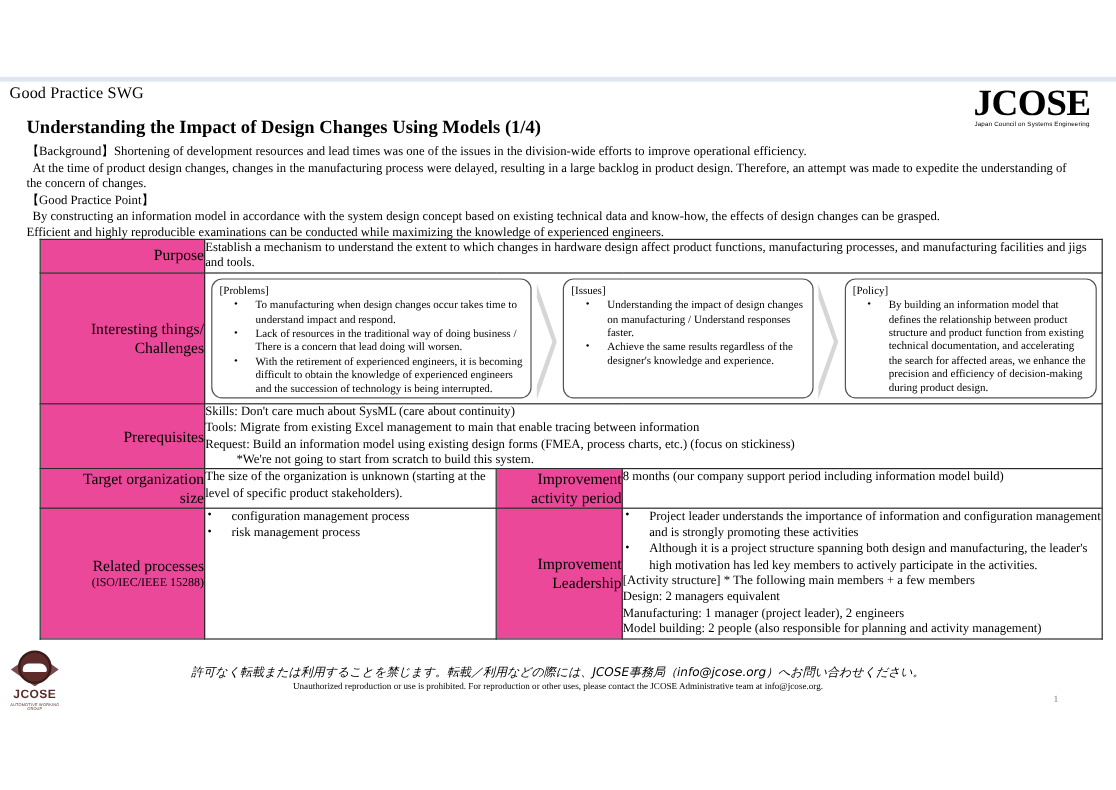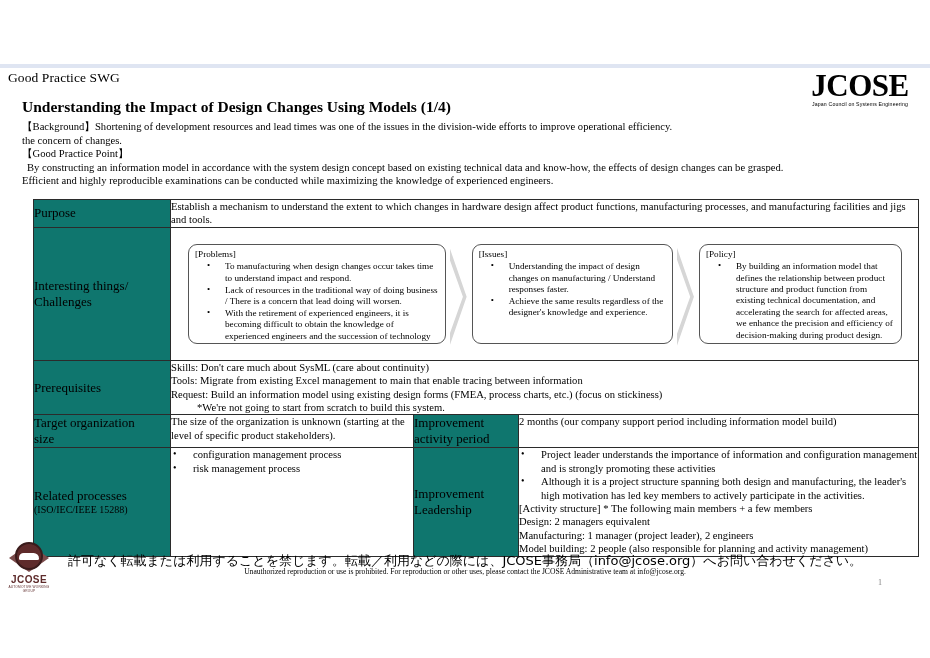--- a/index.html
+++ b/index.html
@@ -77,22 +77,22 @@
     width: 885px;
     border-collapse: collapse;
     table-layout: fixed;
   }
   .gp-table td {
     border: 1px solid #2b2b2b;
     vertical-align: top;
     padding: 0;
   }
   .lbl {
-    background: #0f766e;
-    text-align: left;
+    background: #ec4899;
+    text-align: right;
     vertical-align: middle !important;
     font-size: 13px;
     line-height: 16px;
     padding: 4px 3px;
   }
   .lbl .sub {
     display: block;
     font-size: 10px;
     line-height: 12px;
   }
@@ -159,21 +159,21 @@
 
   
   .footer {
     position: absolute;
     left: 0; top: 556px;
     width: 930px;
     text-align: center;
     font-size: 7.6px;
     line-height: 10.6px;
   }
-  .footer .jp { font-family: "DejaVu Sans", sans-serif; font-size: 13px; }
+  .footer .jp { font-family: "DejaVu Sans", sans-serif; font-size: 10px; font-style: italic; }
   .page-no {
     position: absolute;
     left: 878px; top: 578px;
     font-size: 8px;
     color: #808080;
   }
 
   
   .emblem {
     position: absolute;
@@ -232,20 +232,21 @@
 
 <div class="jcose-logo">
   <span class="word">JCOSE</span>
   <span class="tag">Japan Council on Systems Engineering</span>
 </div>
 
 <div class="slide-title">Understanding the Impact of Design Changes Using Models  (1/4)</div>
 
 <div class="intro">
   <p>【Background】Shortening of development resources and lead times was one of the issues in the division-wide efforts to improve operational efficiency.</p>
+  <p class="ind">At the time of product design changes, changes in the manufacturing process were delayed, resulting in a large backlog in product design. Therefore, an attempt was made to expedite the understanding of</p>
   <p>the concern of changes.</p>
   <p>【Good Practice Point】</p>
   <p class="ind">By constructing an information model in accordance with the system design concept based on existing technical data and know-how, the effects of design changes can be grasped.</p>
   <p>Efficient and highly reproducible examinations can be conducted while maximizing the knowledge of experienced engineers.</p>
 </div>
 
 <table class="gp-table">
   <colgroup>
     <col style="width:137px">
     <col style="width:243px">
@@ -257,21 +258,21 @@
       <tr>
     <td class="lbl">Purpose</td>
     <td class="body-cell" colspan="3">Establish a mechanism to understand the extent to which changes in hardware design affect product functions, manufacturing processes, and manufacturing facilities and jigs and tools.</td>
   </tr>
 
   <tr>
     <td class="lbl">
       <span>Interesting things/</span><br>
       <span>Challenges</span>
     </td>
-    <td colspan="3" style="padding:12px">
+    <td colspan="3" style="padding:0">
       <div class="chal-wrap">
 
         <div class="rbox b1">
           <p class="hd">[Problems]</p>
           <ul class="b">
             <li>To manufacturing when design changes occur takes time to understand impact and respond.</li>
             <li>Lack of resources in the traditional way of doing business / There is a concern that lead doing will worsen.</li>
             <li>With the retirement of experienced engineers, it is becoming difficult to obtain the knowledge of experienced engineers and the succession of technology is being interrupted.</li>
           </ul>
         </div>
@@ -312,21 +313,21 @@
   <tr>
     <td class="lbl">
       <span>Target organization</span><br>
       <span>size</span>
     </td>
     <td class="body-cell">The size of the organization is unknown (starting at the level of specific product stakeholders).</td>
     <td class="lbl">
       <span>Improvement</span><br>
       <span>activity period</span>
     </td>
-    <td class="body-cell">2 months (our company support period including information model build)</td>
+    <td class="body-cell">8 months (our company support period including information model build)</td>
   </tr>
 
   <tr>
     <td class="lbl">
       <span>Related processes</span>
       <span class="sub">(ISO/IEC/IEEE 15288)</span>
     </td>
     <td class="body-cell">
       <ul class="b">
         <li>configuration management process</li>

